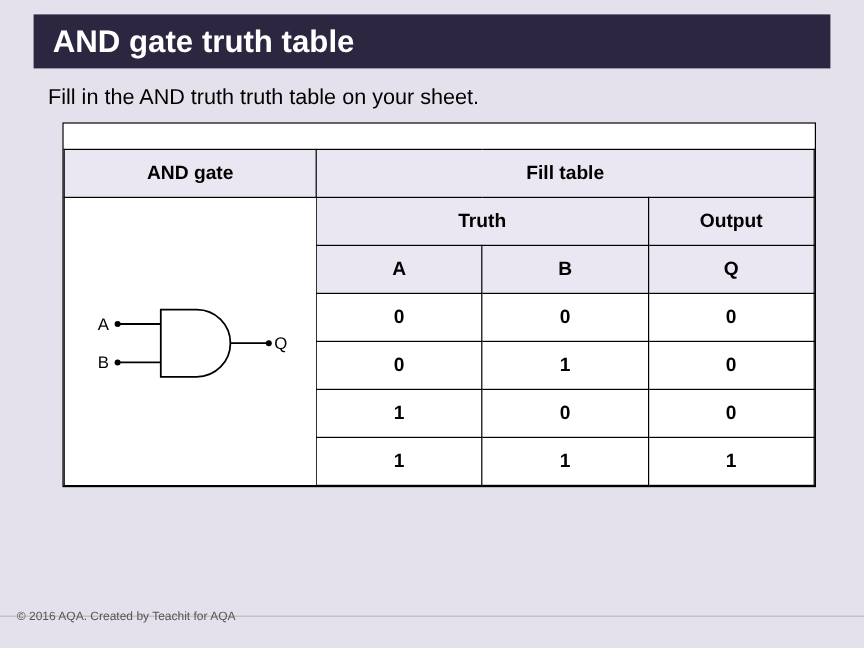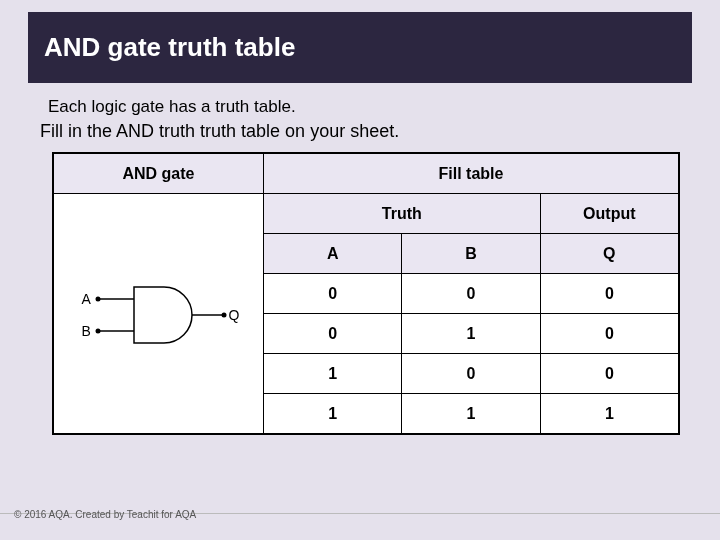--- a/index.html
+++ b/index.html
@@ -9,21 +9,21 @@
     background: #e5e1ec;
     font-family: Arial, sans-serif;
     position: relative;
     overflow: hidden;
   }
   .title-bar {
     background: #2c2640;
     color: #fff;
     font-size: 26px;
     font-weight: bold;
-    padding: 20px 16px;
+    padding: 7px 16px;
     margin: 12px 28px 0 28px;
   }
   .content {
     padding: 14px 48px 0 48px;
     font-size: 17px;
     color: #000;
   }
   .content p { margin-bottom: 4px; }
   .link {
     color: #0000cc;
@@ -41,20 +41,21 @@
   .table-wrap {
     margin: 0 40px 0 52px;
     border: 1.5px solid #000;
     background: #fff;
     width: 628px;
   }
   table {
     width: 100%;
     border-collapse: collapse;
     table-layout: fixed;
+    margin-top: 21px;
   }
   th, td {
     border: 1.5px solid #000;
     text-align: center;
     vertical-align: middle;
     font-size: 16px;
     font-weight: bold;
     padding: 8px 0;
     height: 40px;
   }
@@ -99,21 +100,20 @@
     height: 1px;
     background: #bbb;
   }
 </style>
 </head>
 <body>
 
 <div class="title-bar">AND gate truth table</div>
 
 <div class="content">
-  <p>Each logic gate has a truth table.</p>
 </div>
 
 <p class="instruction">Fill in the AND truth truth table on your sheet.</p>
 
 <div class="table-wrap">
   <table>
     <colgroup>
       <col class="gate-col">
       <col>
         <col>

